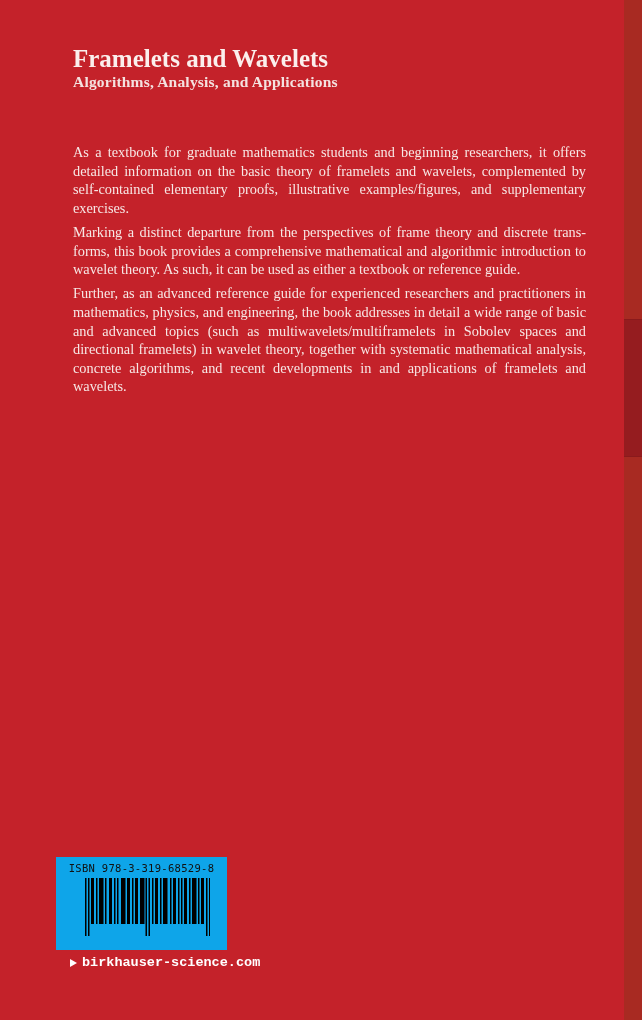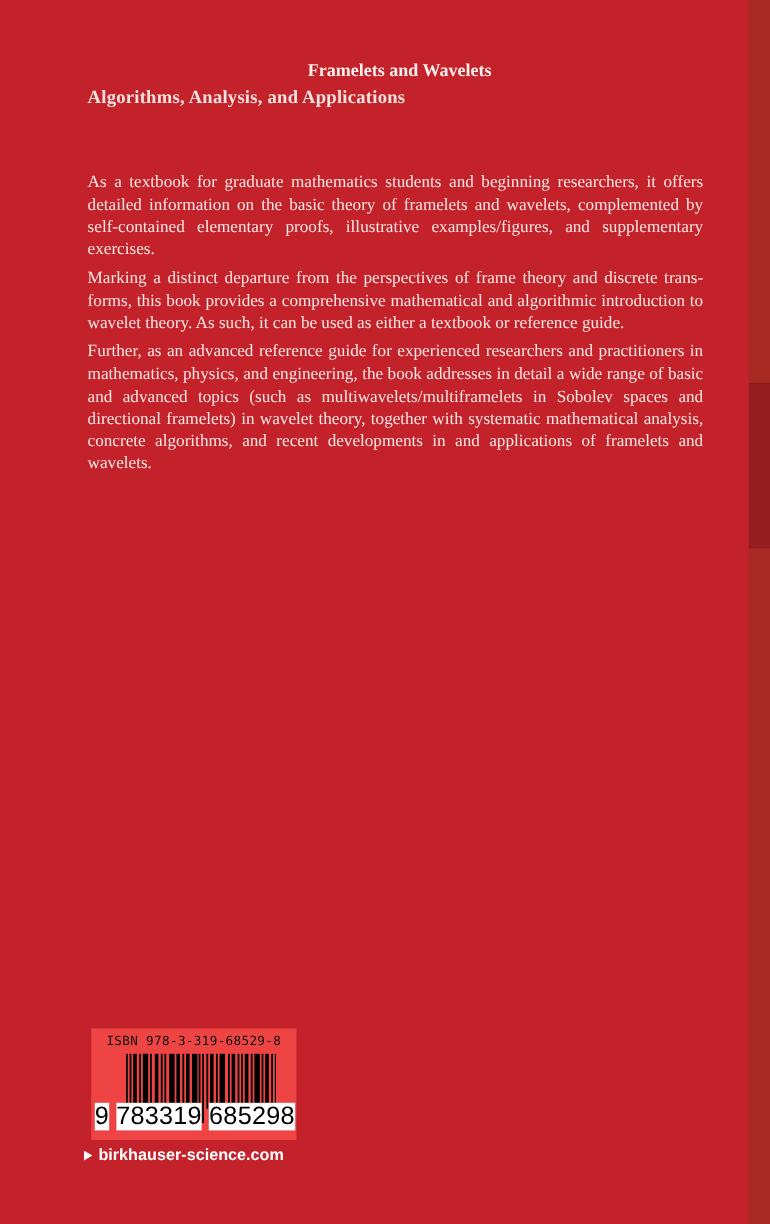--- a/index.html
+++ b/index.html
@@ -20,60 +20,60 @@
       box-shadow: inset 0 1px 0 #8a1a1c, inset 0 -1px 0 #8a1a1c;
     }
     .header { position: absolute; left: 73px; top: 44px; width: 520px; }
     .author {
       font-family: "Liberation Serif", serif;
       font-size: 15px; line-height: 18px; color: #f4e2e0;
       margin: 0;
     }
     .title {
       font-family: "Liberation Serif", serif;
-      font-weight: bold; font-size: 15px; line-height: 24px;
-      color: #fbefed; margin: 3px 0 0 0; text-align: center;
+      font-weight: bold; font-size: 25px; line-height: 24px;
+      color: #fbefed; margin: 3px 0 0 0;
     }
     .subtitle {
       font-family: Liberation Serif, serif;
       font-size: 15.5px; line-height: 20px; color: #f4e2e0;
       margin: 1px 0 0 0; letter-spacing: 0.2px;
     }
     .blurb {
       position: absolute; left: 73px; top: 143px; width: 513px;
     }
     .blurb p {
       font-family: "Liberation Serif", serif;
       font-size: 14.3px; line-height: 18.6px;
       margin: 0 0 5.6px 0;
       text-align: justify; hyphens: manual;
       color: #f7e7e5;
     }
     .barcode-box {
-      position: absolute; left: 76px; top: 857px; width: 171px; height: 93px;
-      background: #ef4444;
+      position: absolute; left: 56px; top: 857px; width: 171px; height: 93px;
+      background: #0ea5e9;
     }
     .isbn-text {
       position: absolute; left: 0; top: 5px; width: 171px; text-align: center;
       font-family: "DejaVu Sans Mono", "Liberation Mono", monospace;
       font-size: 10.5px; color: #111; letter-spacing: 0.3px;
     }
     .bars {
       position: absolute; left: 29px; top: 21px; width: 125px; height: 58px;
     }
     .ean-digits {
       position: absolute; left: 3px; top: 62px; width: 168px;
       font-family: "Liberation Sans", sans-serif;
       font-size: 21px; color: #000; line-height: 24px; letter-spacing: 0.2px;
       white-space: pre;
     }
     .ean-digits span { background: #fff; }
     .publisher-link {
       position: absolute; left: 70px; top: 955px;
-      font-family: Liberation Sans, sans-serif; font-weight: bold;
+      font-family: Liberation Mono, monospace; font-weight: bold;
       font-size: 13.5px; color: #ffffff; text-decoration: none;
       display: flex; align-items: center; text-align: right;
     }
     .arrow-icon {
       display: inline-block; width: 0; height: 0;
       border-top: 4.5px solid transparent; border-bottom: 4.5px solid transparent;
       border-left: 7px solid #ffffff; margin-right: 5px;
     }
   </style>
 </head>
@@ -123,19 +123,18 @@
         <rect x="96" y="0" width="1.5" height="46"></rect>
       <rect x="99" y="0" width="3" height="46"></rect>
         <rect x="104" y="0" width="1.5" height="46"></rect>
       <rect x="107" y="0" width="4.5" height="46"></rect>
         <rect x="113" y="0" width="1.5" height="46"></rect>
       <rect x="116" y="0" width="3" height="46"></rect>
       <rect x="121" y="0" width="1.5" height="58"></rect>
         <rect x="124" y="0" width="1" height="58"></rect>
     </g>
   </svg>
-  <div class="ean-digits"><span>9</span> <span>783319</span> <span>685298</span></div>
 </div>
 
 <a class="publisher-link">
   <span class="arrow-icon"></span>
   <span>birkhauser-science.com</span>
 </a>
 
 </body></html>

